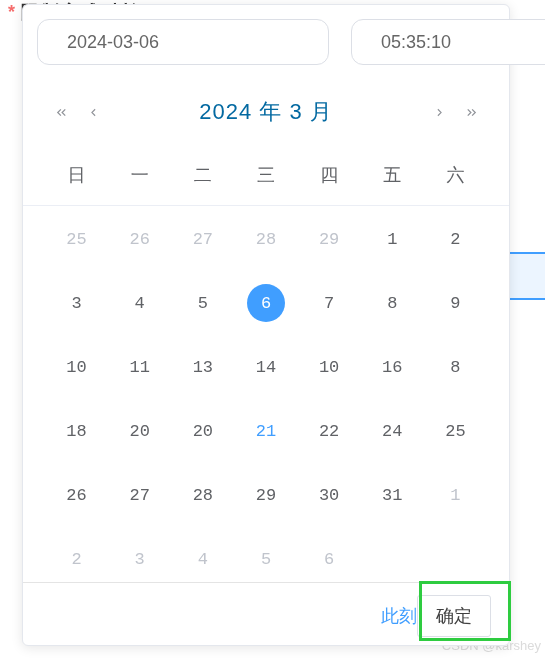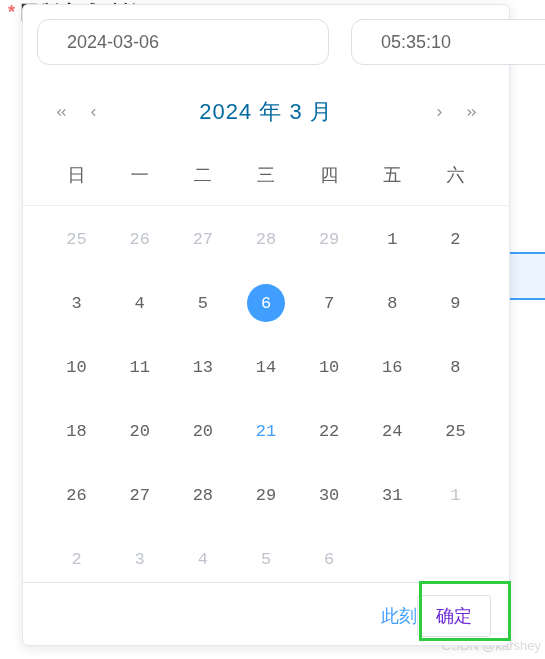--- a/index.html
+++ b/index.html
@@ -160,21 +160,21 @@
     }
     .link-btn {
       color: #409eff;
       font-size: 18px;
       cursor: pointer;
       background: none;
       border: none;
     }
     .confirm-btn {
       font-size: 18px;
-      color: #6d28d9;
+      color: #404040;
       background: #fff;
       border: 1px solid #dcdfe6;
       border-radius: 3px;
       padding: 8px 18px;
       cursor: pointer;
     }
     .highlight-box {
       position: absolute;
       border: 3px solid #2ecc40;
       pointer-events: none;

